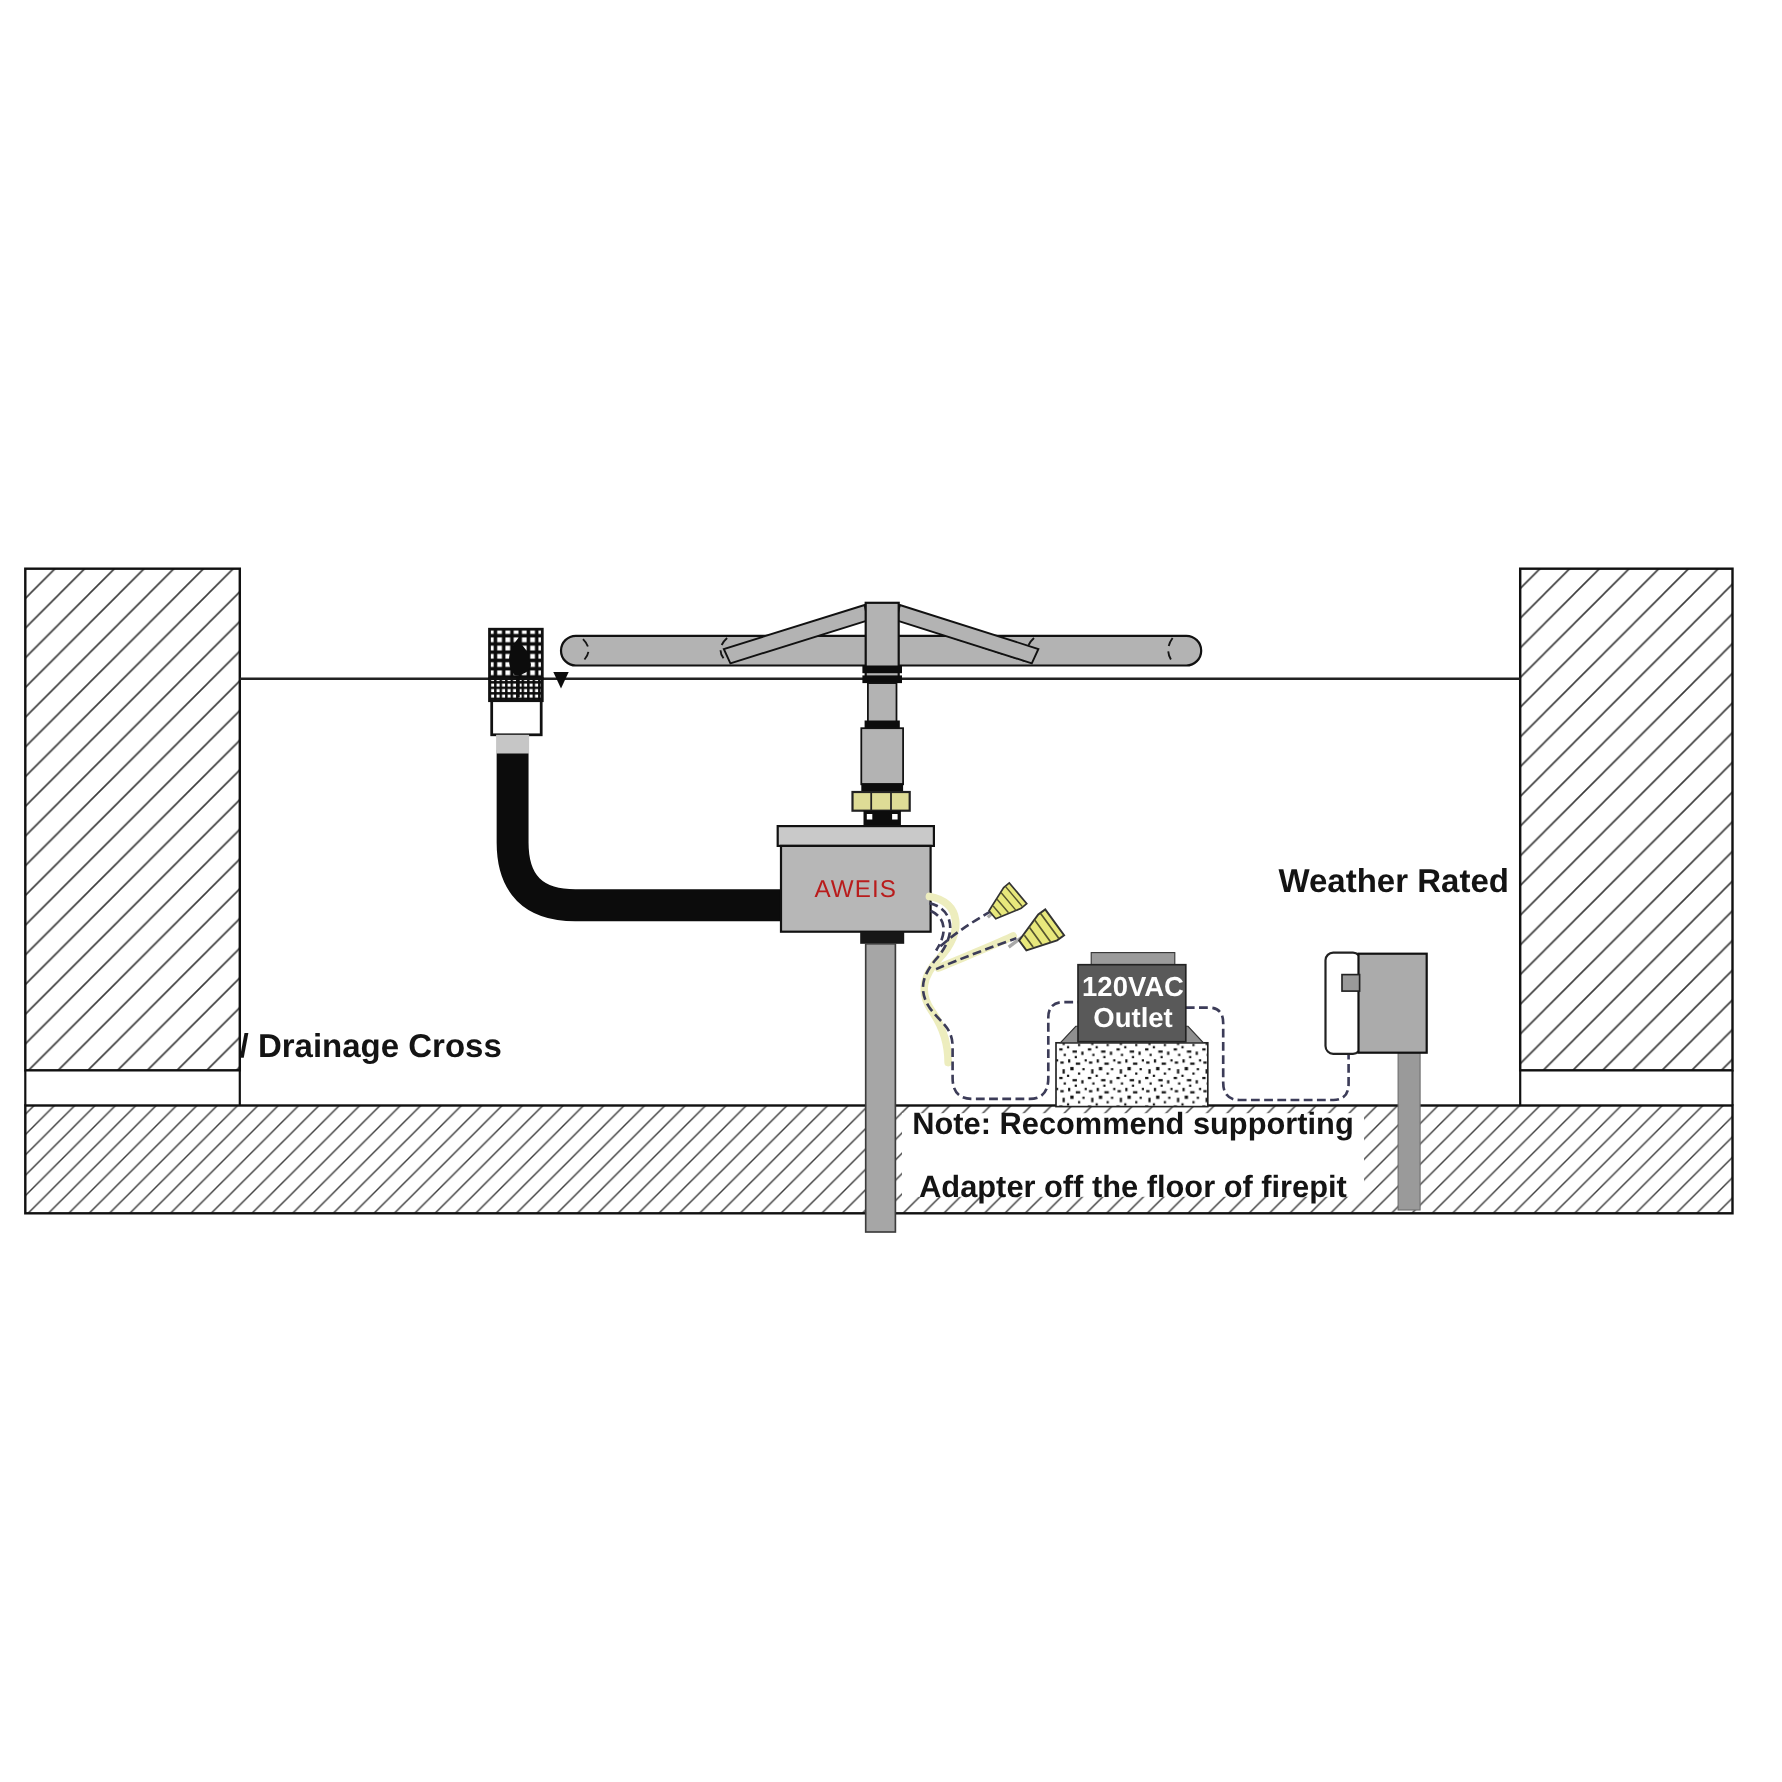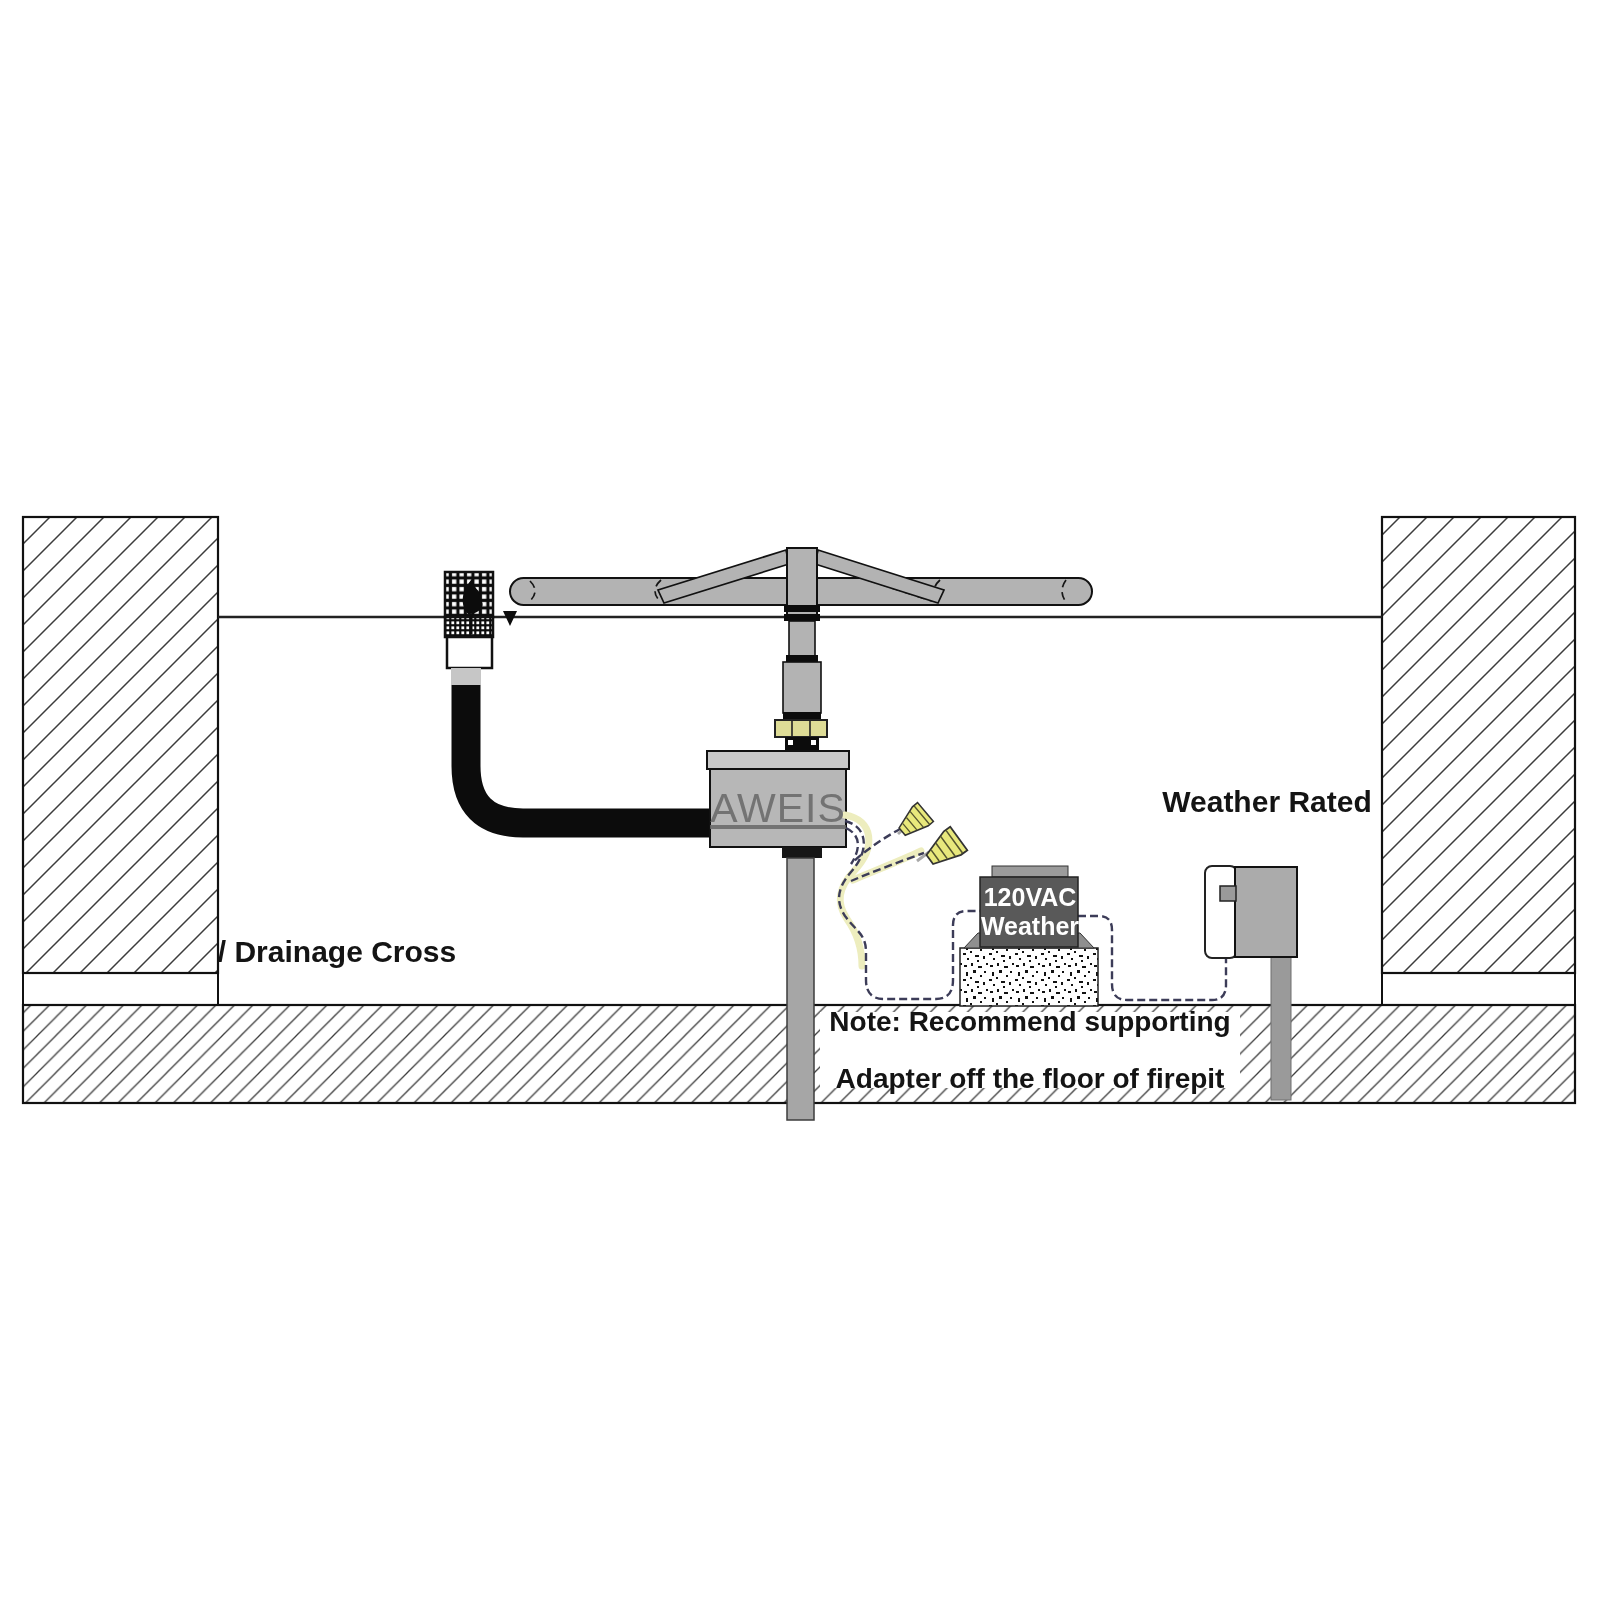--- a/index.html
+++ b/index.html
@@ -13,21 +13,21 @@
   .lbl span{display:block;margin-top:16px;}
   .note-box{
     left:820px;top:1012px;width:420px;height:76px;background:transparent;
     display:flex;flex-direction:column;justify-content:center;
     font-size:28px;font-weight:600;line-height:33px;color:#141414;gap:24px;
   }
   .note-box span{display:block;}
   .aweis-label{
     left:710px;top:769px;width:136px;height:78px;
     display:flex;align-items:center;justify-content:center;
-    font-size:41px;font-weight:400;letter-spacing:1px;color:#737373;text-decoration:underline;
+    font-size:22px;font-weight:400;letter-spacing:1px;color:#b91c1c;
   }
   .adapter-label{
     left:980px;top:877px;width:100px;height:70px;
     display:flex;flex-direction:column;align-items:center;justify-content:center;
     font-size:25px;font-weight:600;line-height:29px;color:#ffffff;
   }
   .cross-vent{left:157px;top:916px;width:360px;}
   .weather{left:1087px;top:766px;width:360px;}
 </style>
 </head>
@@ -181,21 +181,21 @@
 <div class="overlay lbl weather">
   <span>Weather Rated</span>
 </div>
 
 <div class="overlay aweis-label">
   <span>AWEIS</span>
 </div>
 
 <div class="overlay adapter-label">
   <span>120VAC</span>
-  <span>Weather</span>
+  <span>Outlet</span>
 </div>
 
 <div class="overlay note-box">
   <span>Note: Recommend supporting</span>
   <span>Adapter off the floor of firepit</span>
 </div>
 
 </div>
 
 </body></html>

